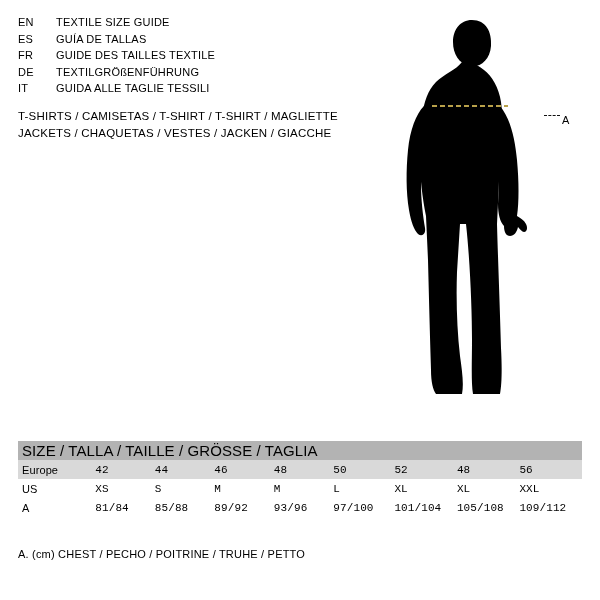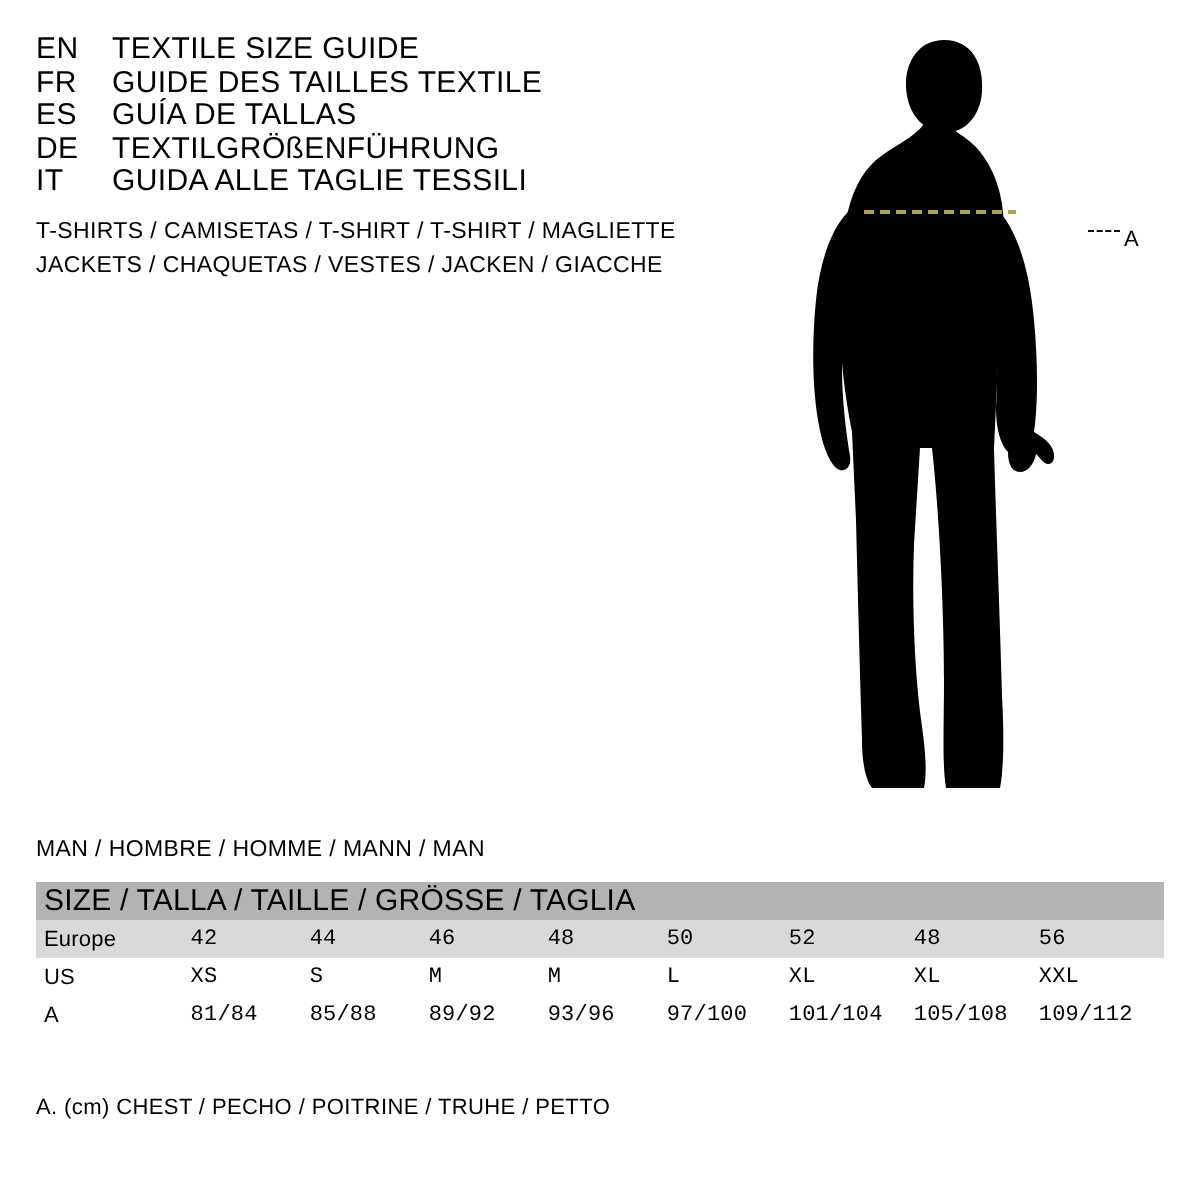--- a/index.html
+++ b/index.html
@@ -18,21 +18,21 @@
     position: relative;
     width: 600px;
     height: 600px;
   }
 
   
   .lang-block {
     position: absolute;
     left: 18px;
     top: 16px;
-    font-size: 15px;
+    font-size: 11px;
     letter-spacing: 0.2px;
   }
   .lang-row {
     display: flex;
     align-items: baseline;
     height: 16.5px;
   }
   .lang-code {
     width: 38px;
     flex: 0 0 38px;
@@ -138,26 +138,26 @@
 <body>
 
 <div class="page">
 
   <div class="lang-block">
     <div class="lang-row">
       <span class="lang-code">EN</span>
       <span class="lang-text">TEXTILE SIZE GUIDE</span>
     </div>
     <div class="lang-row">
+      <span class="lang-code">ES</span>
+      <span class="lang-text">GUÍA DE TALLAS</span>
+    </div>
+    <div class="lang-row">
       <span class="lang-code">FR</span>
       <span class="lang-text">GUIDE DES TAILLES TEXTILE</span>
-    </div>
-    <div class="lang-row">
-      <span class="lang-code">ES</span>
-      <span class="lang-text">GUÍA DE TALLAS</span>
     </div>
     <div class="lang-row">
       <span class="lang-code">DE</span>
       <span class="lang-text">TEXTILGRÖßENFÜHRUNG</span>
     </div>
     <div class="lang-row">
       <span class="lang-code">IT</span>
       <span class="lang-text">GUIDA ALLE TAGLIE TESSILI</span>
     </div>
   </div>
@@ -215,21 +215,20 @@
                  C100 212 98 204 98 194
                  C99 174 99 150 96 128 Z"></path>
       </g>
 
       <line x1="32" y1="96" x2="108" y2="96" stroke="#b8a14a" stroke-width="2" stroke-dasharray="5,3"></line>
     </svg>
     <div class="measure-dashes"></div>
     <div class="measure-label">A</div>
   </div>
 
-  <div class="table-title">MAN / HOMBRE / HOMME / MANN / MAN</div>
 
   <table class="size-table">
     <tbody>
       <tr class="row-head">
         <td class="col-label" colspan="9">SIZE / TALLA / TAILLE / GRÖSSE / TAGLIA</td>
       </tr>
       <tr class="row-alt">
         <td class="col-label">Europe</td>
         <td class="cell">42</td>
         <td class="cell">44</td>

